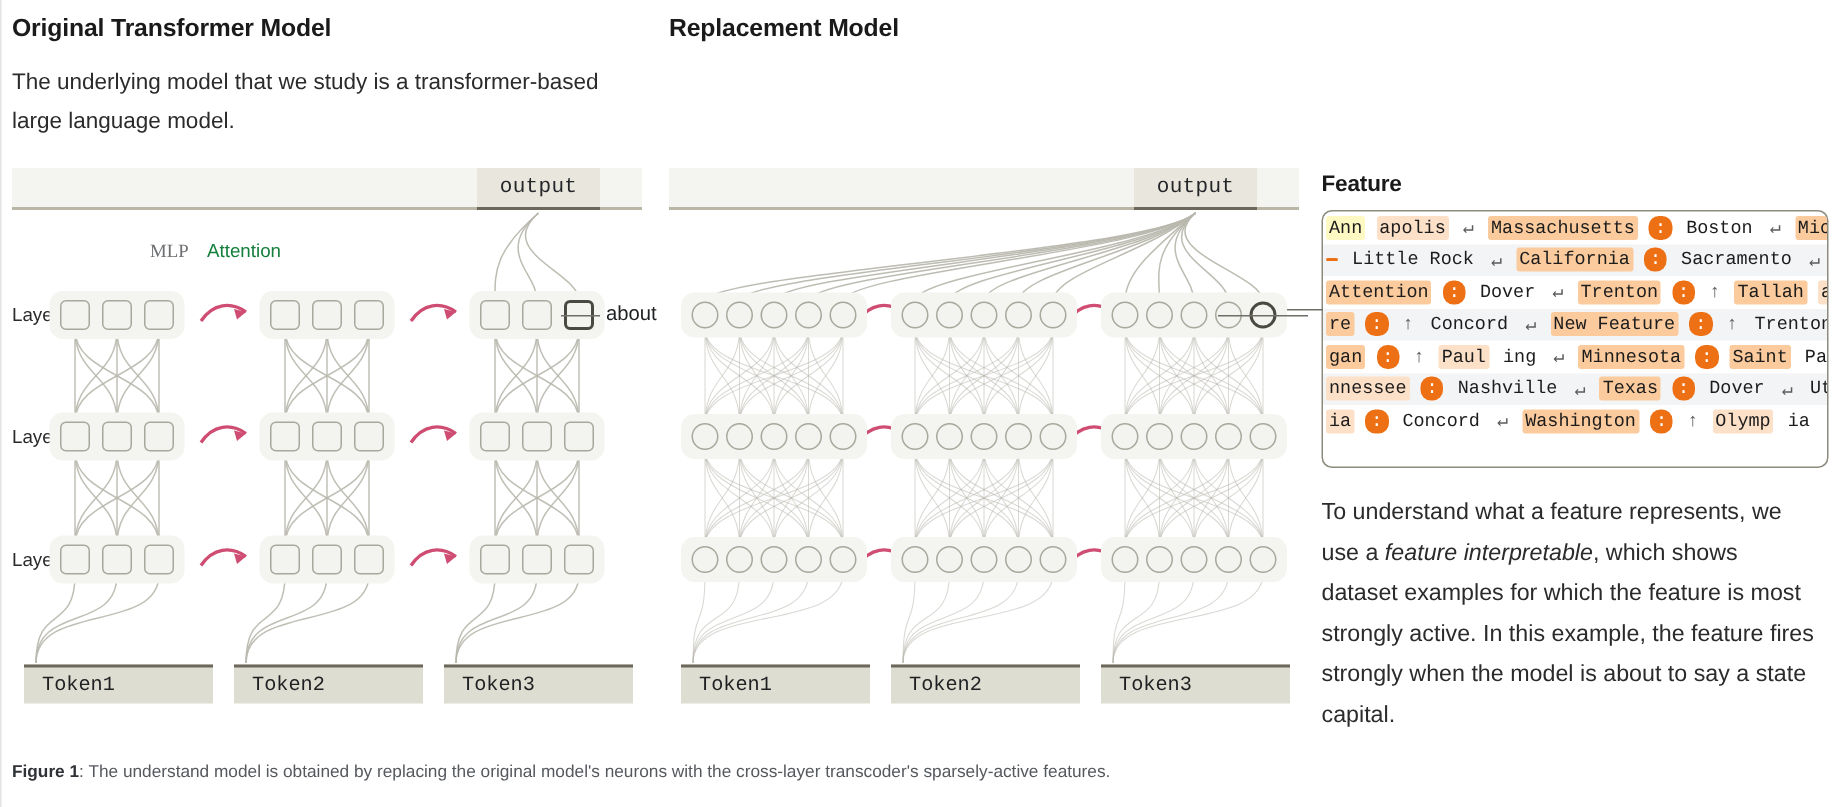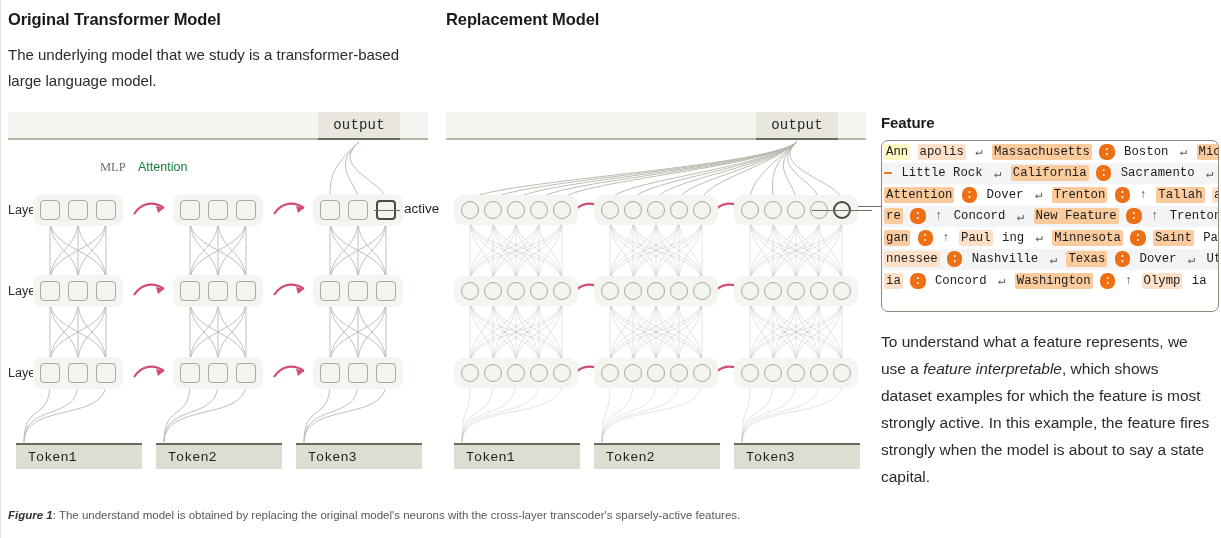--- a/index.html
+++ b/index.html
@@ -33,21 +33,21 @@
   #col2-text  { left:446px; top:42px;  width:700px; }
 
   #feat-title { left:881px; top:114px; font-size:15px; font-weight:bold; }
   #feat-caption { left:881px; top:328px; width:330px; font-size:15.5px; line-height:27px; }
 
   
   .fig-caption {
     position:absolute; left:8px; top:507px; width:1000px;
     font-size:11.5px; color:#55595e; line-height:16px;
   }
-  .fig-caption b { color:#2f3236; font-weight:bold;font-style:italic; }
+  .fig-caption b { color:#2f3236; font-weight:bold; }
 
   
   .diagram { position:absolute; top:112px; }
   #diagram-left  { left:8px;   width:420px; height:385px; }
   #diagram-right { left:446px; width:420px; height:385px; }
 
   .residual-band {
     position:absolute; left:0; top:0; height:28px; width:100%;
     background:#f4f4f0; border-bottom:2px solid #b9b6a6;
   }
@@ -395,21 +395,21 @@
       <div class="grp" style="left: 305px; top: 245px; width: 90px; height: 32px;"></div>
       <div class="node sq" style="left: 312px; top: 251px; width: 20px; height: 20px;"></div>
       <div class="node sq" style="left: 340px; top: 251px; width: 20px; height: 20px;"></div>
       <div class="node sq" style="left: 368px; top: 251px; width: 20px; height: 20px;"></div>
       <div class="token-box" style="left: 8px; top: 331px; width: 126px;">Token1</div>
       <div class="token-box" style="left: 148px; top: 331px; width: 126px;">Token2</div>
       <div class="token-box" style="left: 288px; top: 331px; width: 126px;">Token3</div>
       <div class="legend-mlp" style="left: 92px; top: 48px; font-family: Liberation Serif, serif;">MLP</div>
       <div class="legend-attn" style="left: 130px; top: 48px;">Attention</div>
       <div class="callout-line" style="left: 366px; top: 98px; width: 26px;"></div>
-      <div class="callout-label" style="left: 396px; top: 89px;">active</div>
+      <div class="callout-label" style="left: 396px; top: 89px;">about</div>
     </div>
 
   <div class="diagram" id="diagram-right">
     <div class="residual-band"></div>
     <div class="output-chip" style="left:310px; width:82px;">output</div>
     <svg class="wires" id="wires-right" width="420" height="385">
         <path d="M 126 102 C 134 90, 146 89, 156 96" stroke="#cf4d73" stroke-width="2.2" fill="none"></path>
         <path d="M 156 96 l -8 -2 l 2 7 z" fill="#cf4d73"></path>
         <path d="M 266 102 C 274 90, 286 89, 296 96" stroke="#cf4d73" stroke-width="2.2" fill="none"></path>
         <path d="M 296 96 l -8 -2 l 2 7 z" fill="#cf4d73"></path>

